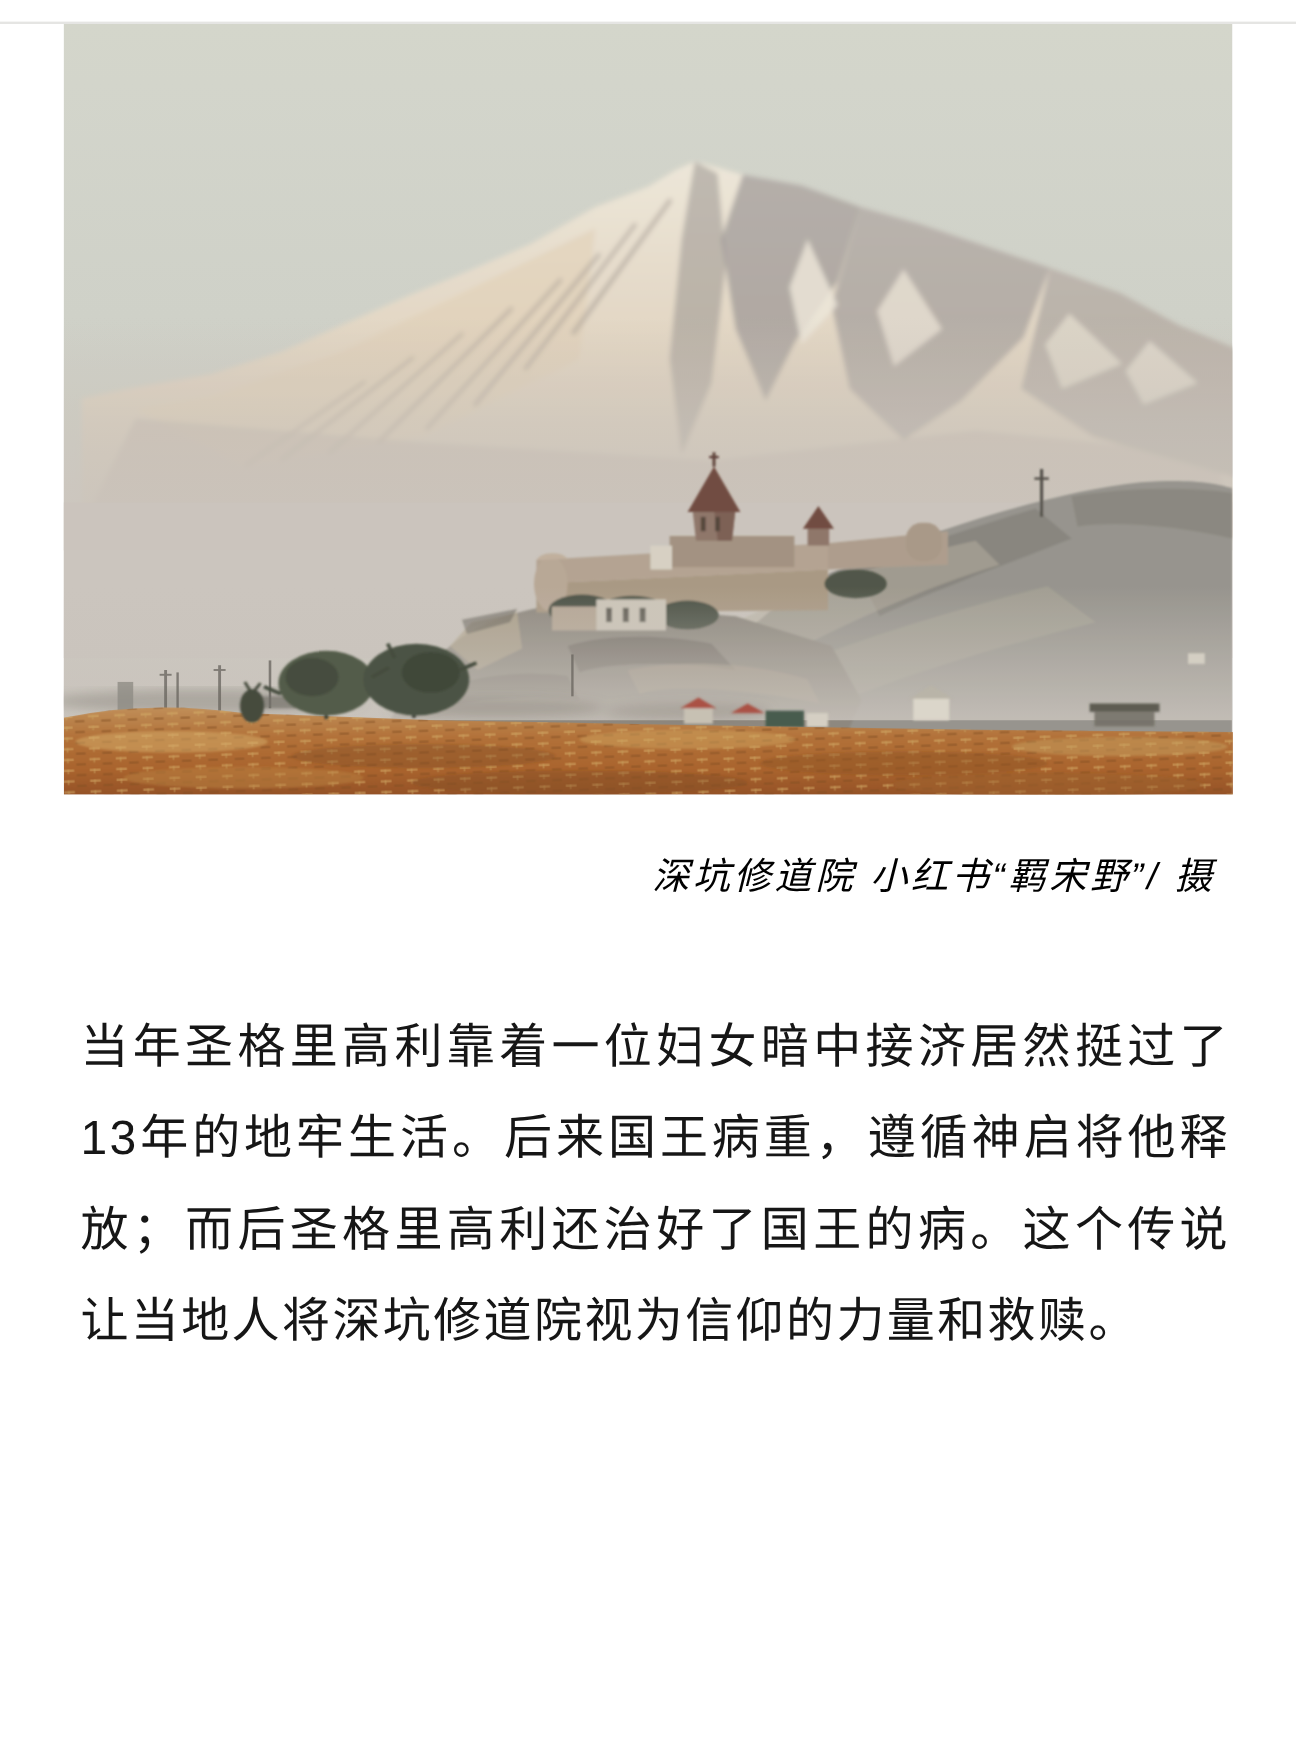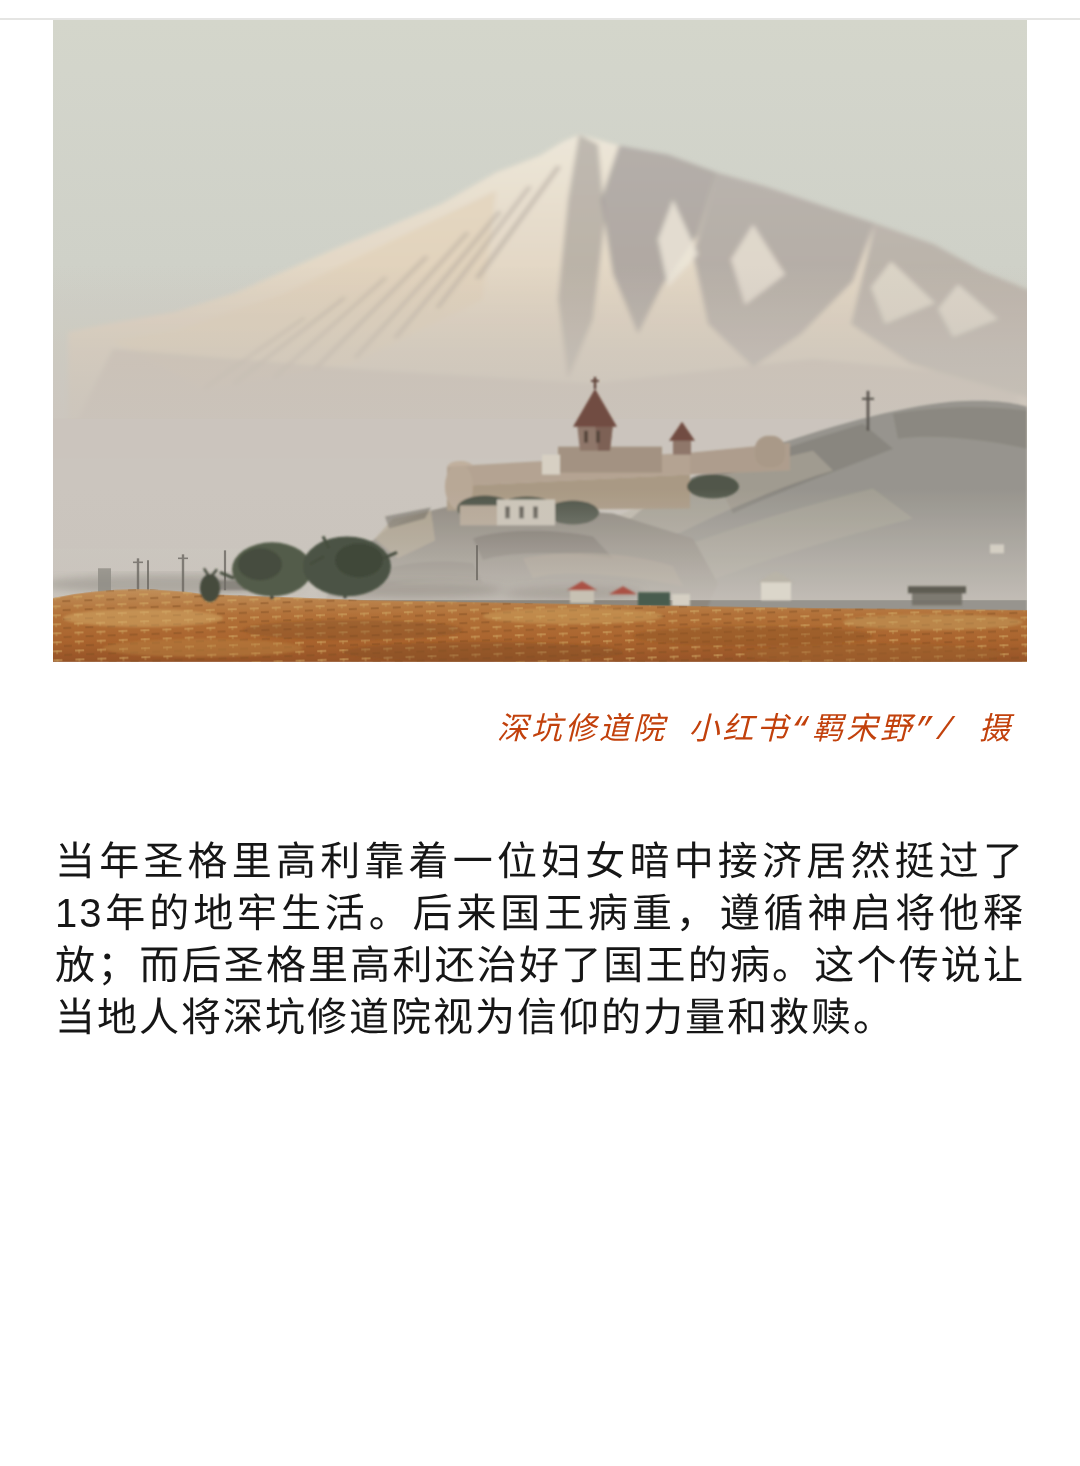--- a/index.html
+++ b/index.html
@@ -2,23 +2,23 @@
 <html lang="zh-CN"><head>
 <meta charset="utf-8">
 <style>
   html,body{margin:0;padding:0;background:#ffffff;}
   body{width:1080px;font-family:"Liberation Sans","DejaVu Sans",sans-serif;}
   .page{position:relative;width:1080px;height:1466px;background:#ffffff;overflow:hidden;}
   .top-rule{position:absolute;top:18px;left:0;width:1080px;height:0;border-top:2px solid #e5e5e3;}
   .photo{position:absolute;left:53px;top:20px;width:974px;height:642px;margin:0;padding:0;}
   .photo svg{display:block;width:100%;height:100%;}
   .caption{position:absolute;top:710px;left:0;width:1013px;text-align:right;
-           font-style:italic;font-size:31px;line-height:42px;letter-spacing:3px;color:#c2410c;font-family:Liberation Mono, monospace;}
+           font-style:italic;font-size:31px;line-height:42px;letter-spacing:3px;color:#000000;}
   .article{position:absolute;top:835px;left:55px;width:970px;}
-  .article p{margin:0 0 58px 0;font-size:40px;line-height:52px;letter-spacing:2px;
+  .article p{margin:0 0 58px 12px;font-size:40px;line-height:76px;letter-spacing:2px;
              color:#161616;text-align:justify;text-justify:inter-ideograph;}
 </style>
 </head>
 <body>
 
 <div class="page">
 
   <div class="top-rule"></div>
 
   <figure class="photo">

